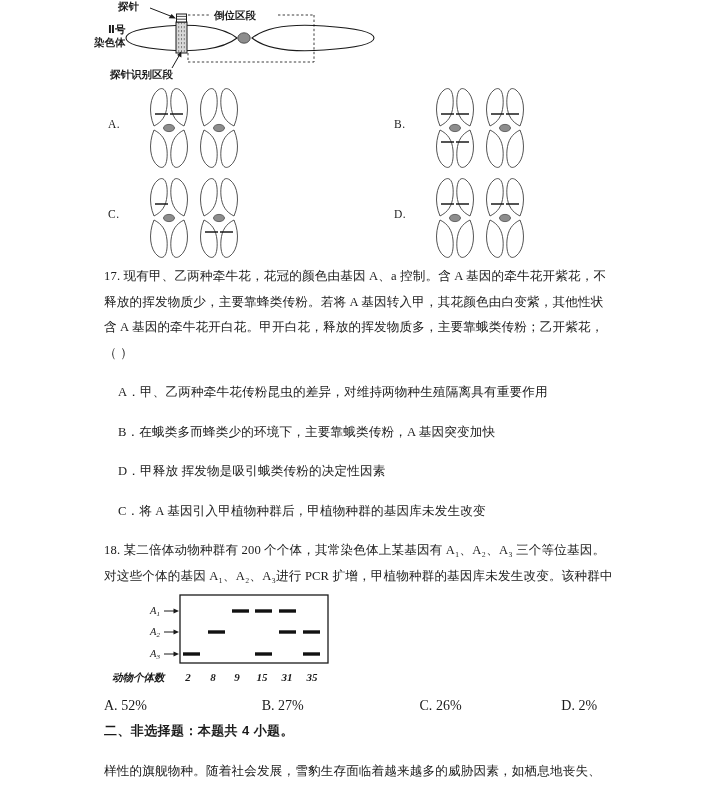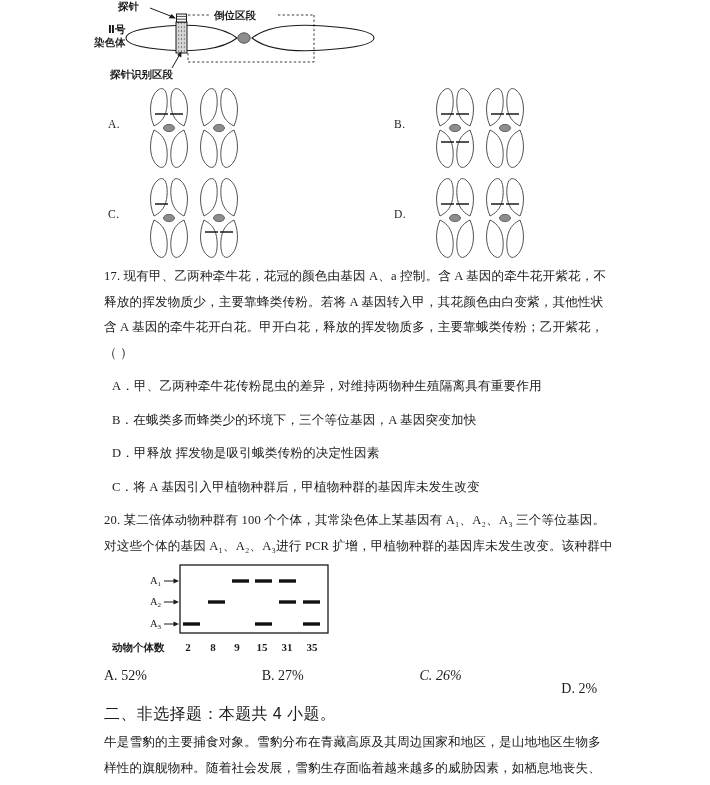--- a/index.html
+++ b/index.html
@@ -29,44 +29,44 @@
 
   
   .txt{
     margin:0 88px 0 104px;
     font-size:12.6px;
     line-height:25.5px;
     text-align:justify;
     letter-spacing:.15px;
   }
   .q-para{margin:0;padding:0;text-indent:0;}
-  .opt-line{margin:8px;padding:0;}
+  .opt-line{margin:14px;padding:0;}
   .paren{letter-spacing:.3px;}
   .sec-head{
-    margin:0 88px 0 104px;
-    font-size:16px;
+    margin:0 88px 12px 104px;
+    font-size:13px;
     line-height:26px;
-    font-weight:normal;
+    font-weight:bold;
     font-family:"Liberation Sans","DejaVu Sans",sans-serif;
     letter-spacing:.4px;
   }
   .ans-row{
     margin:0 60px 0 104px;
     display:flex;
     font-size:14px;
     line-height:25px;
   }
   .ans-row > span{display:inline-block;}
   .ans-a{width:178px;}
   .ans-b{width:178px;}
-  .ans-c{width:160px;font-style:italic;}
-  .ans-d{width:100px;margin-top:13px;}
+  .ans-c{width:160px;}
+  .ans-d{width:100px;}
 
   
-  .fig-gel{position:relative;height:98px;margin:4px 0 2px 0;}
+  .fig-gel{position:relative;height:98px;margin:4px 0 2px 0;font-style:italic;}
   .fig-gel svg{position:absolute;left:112px;top:0;}
   .spacer-xs{height:3px;}
 </style>
 </head>
 <body>
 
 <div class="page">
 
   <div class="fig-probe">
     <svg width="330" height="82" viewBox="0 0 330 82">
@@ -238,27 +238,27 @@
       </svg>
     </div>
   </div>
 
   <div class="txt">
     <p class="q-para">17. 现有甲、乙两种牵牛花，花冠的颜色由基因 A、a 控制。含 A 基因的牵牛花开紫花，不</p>
     <p class="q-para">释放的挥发物质少，主要靠蜂类传粉。若将 A 基因转入甲，其花颜色由白变紫，其他性状</p>
     <p class="q-para">含 A 基因的牵牛花开白花。甲开白花，释放的挥发物质多，主要靠蛾类传粉；乙开紫花，</p>
     <p class="q-para paren">（    ）</p>
     <p class="opt-line">A．甲、乙两种牵牛花传粉昆虫的差异，对维持两物种生殖隔离具有重要作用</p>
-    <p class="opt-line">B．在蛾类多而蜂类少的环境下，三个等位基因，A 基因突变加快</p>
+    <p class="opt-line">B．在蛾类多而蜂类少的环境下，主要靠蛾类传粉，A 基因突变加快</p>
     <p class="opt-line">D．甲释放  挥发物是吸引蛾类传粉的决定性因素</p>
     <p class="opt-line">C．将 A 基因引入甲植物种群后，甲植物种群的基因库未发生改变</p>
   </div>
 
   <div class="txt">
-    <p class="q-para">20. 某二倍体动物种群有 100 个个体，其常染色体上某基因有 A₁、A₂、A₃ 三个等位基因。</p>
+    <p class="q-para">18. 某二倍体动物种群有 200 个个体，其常染色体上某基因有 A₁、A₂、A₃ 三个等位基因。</p>
     <p class="q-para">对这些个体的基因 A₁、A₂、A₃进行 PCR 扩增，甲植物种群的基因库未发生改变。该种群中</p>
   </div>
 
   <div class="fig-gel">
     <svg width="300" height="96" viewBox="0 0 300 96">
 
       <rect x="68" y="2" width="148" height="68" fill="#ffffff" stroke="#1b1b1b" stroke-width="1.3"></rect>
 
       <g>
         <text x="38" y="21" font-family="'Liberation Serif',serif" font-size="10.5" fill="#1b1b1b">A<tspan font-size="7" dy="2">1</tspan></text>
@@ -303,17 +303,16 @@
     <span class="ans-b"><span>B.</span>&nbsp;<span>27%</span></span>
     <span class="ans-c"><span>C.</span>&nbsp;<span>26%</span></span>
     <span class="ans-d"><span>D.</span>&nbsp;<span>2%</span></span>
   </div>
 
   <div class="sec-head">二、非选择题：本题共 4 小题。</div>
 
   <div class="spacer-xs"></div>
 
   <div class="txt">
-    <p class="q-para">牛是雪豹的主要捕食对象。雪豹分布在青藏高原及其周边国家和地区，是山地地区生物多</p>
     <p class="q-para">样性的旗舰物种。随着社会发展，雪豹生存面临着越来越多的威胁因素，如栖息地丧失、</p>
   </div>
 
 </div>
 
 </body></html>

